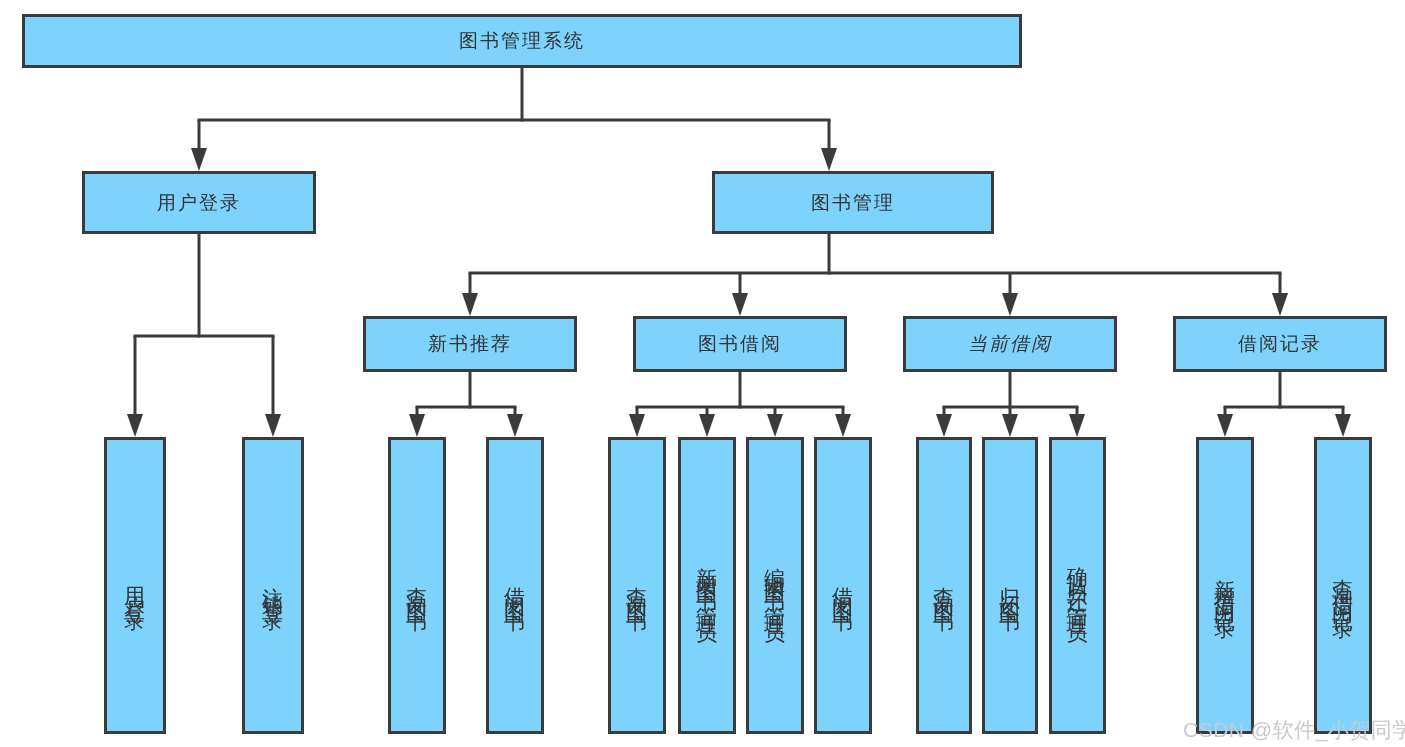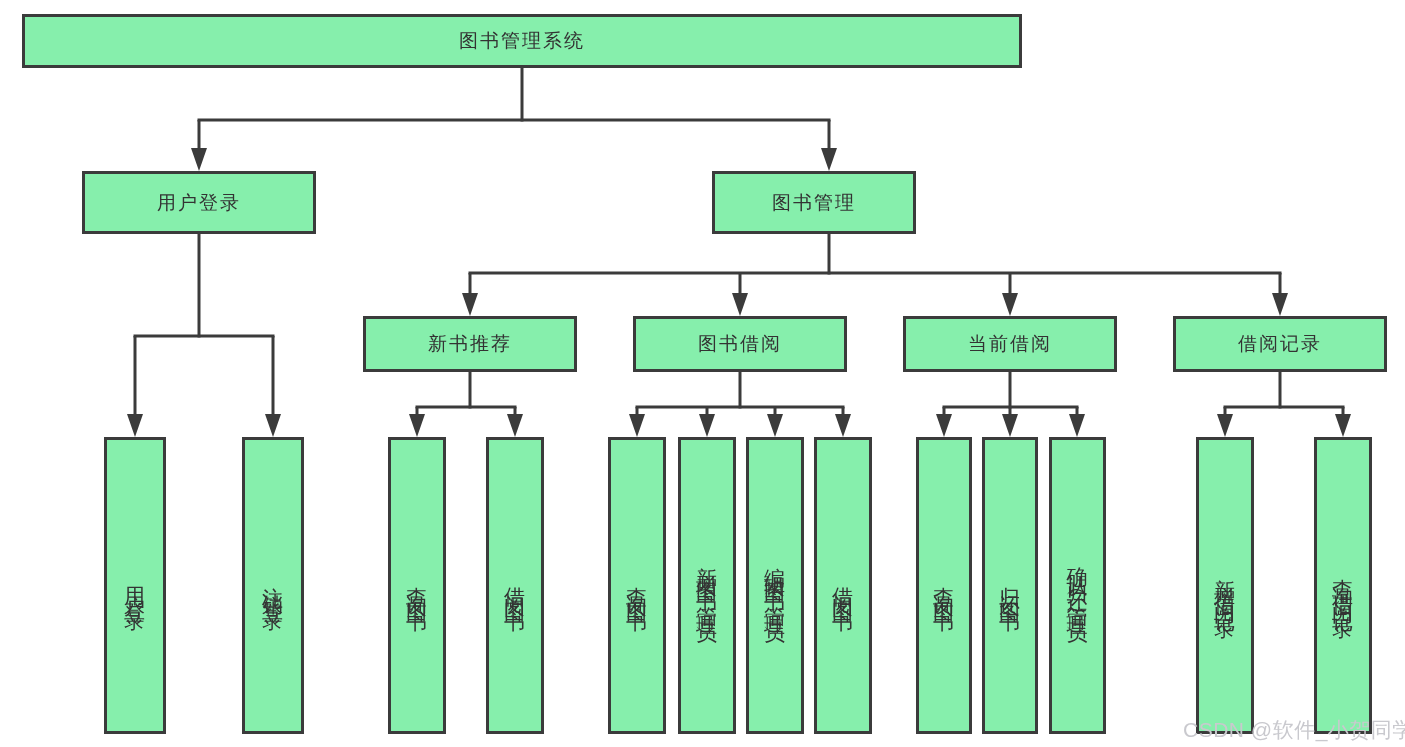--- a/index.html
+++ b/index.html
@@ -14,21 +14,21 @@
   .connectors {
     position: absolute;
     left: 0; top: 0;
     width: 1405px; height: 747px;
     z-index: 1;
   }
   .node {
     position: absolute;
     box-sizing: border-box;
     border: 3px solid #3b3b3b;
-    background: #86efac;
+    background: #7dd3fc;
     display: flex;
     align-items: center;
     justify-content: center;
     color: #333333;
     font-size: 19px;
     z-index: 2;
     letter-spacing: 2px;
   }
   .leaf {
     writing-mode: vertical-rl;
@@ -122,25 +122,25 @@
       <polygon points="1069,414 1085,414 1077,437"></polygon>
 
       <polygon points="1217,414 1233,414 1225,437"></polygon>
       <polygon points="1335,414 1351,414 1343,437"></polygon>
     </g>
   </svg>
 
   <div class="node" style="left:22px; top:14px; width:1000px; height:54px;">图书管理系统</div>
 
   <div class="node" style="left:82px; top:171px; width:234px; height:63px;">用户登录</div>
-  <div class="node" style="left:712px; top:171px; width:204px; height:63px;">图书管理</div>
+  <div class="node" style="left:712px; top:171px; width:282px; height:63px;">图书管理</div>
 
   <div class="node" style="left:633px; top:316px; width:214px; height:56px;">图书借阅</div>
   <div class="node" style="left:363px; top:316px; width:214px; height:56px;">新书推荐</div>
-  <div class="node" style="left:903px; top:316px; width:214px; height:56px;">当前借阅</div>
+  <div class="node" style="left:903px; top:316px; width:214px; height:56px;font-style:italic;">当前借阅</div>
   <div class="node" style="left:1173px; top:316px; width:214px; height:56px;">借阅记录</div>
 
   <div class="node leaf" style="left:104px; top:437px; width:62px; height:297px;">用户登录</div>
   <div class="node leaf" style="left:242px; top:437px; width:62px; height:297px;">注销登录</div>
 
   <div class="node leaf" style="left:388px; top:437px; width:58px; height:297px;">查询图书</div>
   <div class="node leaf" style="left:486px; top:437px; width:58px; height:297px;">借阅图书</div>
 
   <div class="node leaf" style="left:608px; top:437px; width:58px; height:297px;">查询图书</div>
   <div class="node leaf" style="left:678px; top:437px; width:58px; height:297px;">新增图书（管理员）</div>

